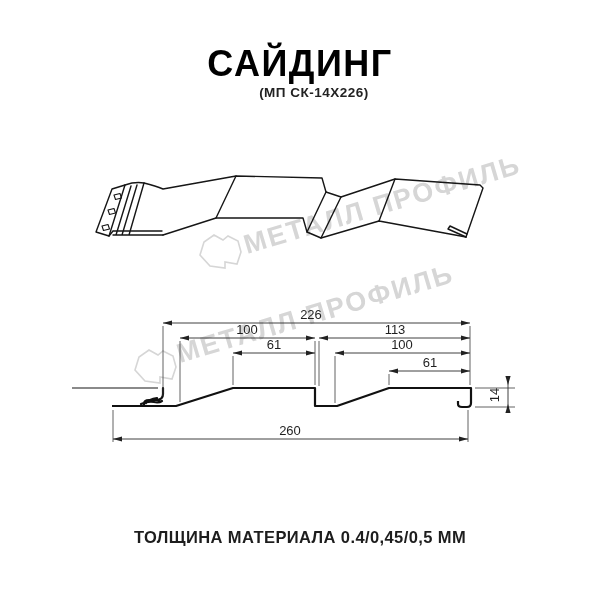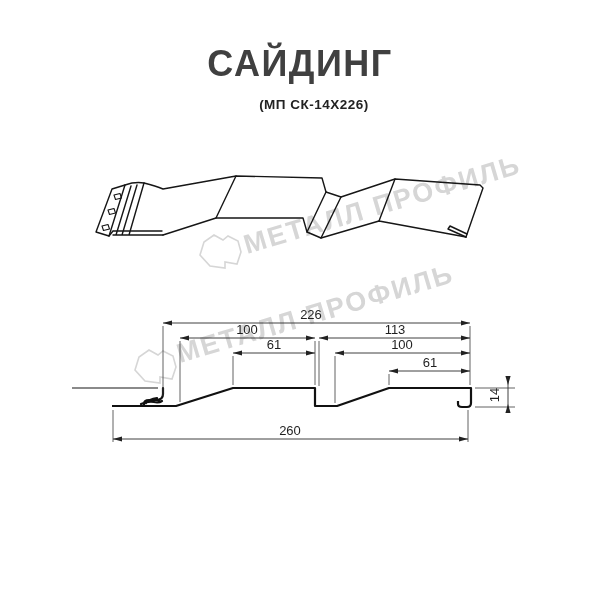--- a/index.html
+++ b/index.html
@@ -1,21 +1,21 @@
 <!DOCTYPE html>
 <html><head>
 <meta charset="utf-8">
 <style>
   html,body{margin:0;padding:0;background:#fff;}
   .page{position:relative;width:600px;height:600px;background:#fff;overflow:hidden;
         font-family:"Liberation Sans",sans-serif;color:#1c1c1c;}
   .header{position:absolute;top:46px;left:0;width:600px;text-align:center;}
-  .title{font-size:36px;font-weight:800;letter-spacing:1.5px;line-height:1;color:#404040;}
+  .title{font-size:36px;font-weight:800;letter-spacing:1.5px;line-height:1;color:#000000;}
   .subtitle{margin-top:9px;font-size:17px;font-weight:700;letter-spacing:0.8px;color:#222;}
-  .model{margin-top:15px;font-size:13.5px;font-weight:600;letter-spacing:0.5px;color:#222;padding-left:28px;}
+  .model{margin-top:3px;font-size:13.5px;font-weight:600;letter-spacing:0.5px;color:#222;padding-left:28px;}
   .footer{position:absolute;top:528px;left:0;width:600px;text-align:center;
           font-size:16.5px;font-weight:600;letter-spacing:0.4px;color:#1d1d1d;}
   svg{position:absolute;top:0;left:0;}
   .wm-text{font-size:27px;font-weight:600;letter-spacing:2px;}
   .dim-text{font-size:13px;fill:#1f1f1f;}
 </style>
 </head>
 <body>
 
 <div class="page">
@@ -104,13 +104,14 @@
       <text class="dim-text" x="247" y="334" text-anchor="middle">100</text>
       <text class="dim-text" x="395" y="334" text-anchor="middle">113</text>
       <text class="dim-text" x="274" y="349" text-anchor="middle">61</text>
       <text class="dim-text" x="402" y="349" text-anchor="middle">100</text>
       <text class="dim-text" x="430" y="367" text-anchor="middle">61</text>
       <text class="dim-text" x="290" y="435" text-anchor="middle">260</text>
       <text class="dim-text" text-anchor="middle" transform="translate(499,395) rotate(-90)">14</text>
     </g>
   </svg>
 
+  <div class="footer">ТОЛЩИНА МАТЕРИАЛА 0.4/0,45/0,5 ММ</div>
 </div>
 
 </body></html>

